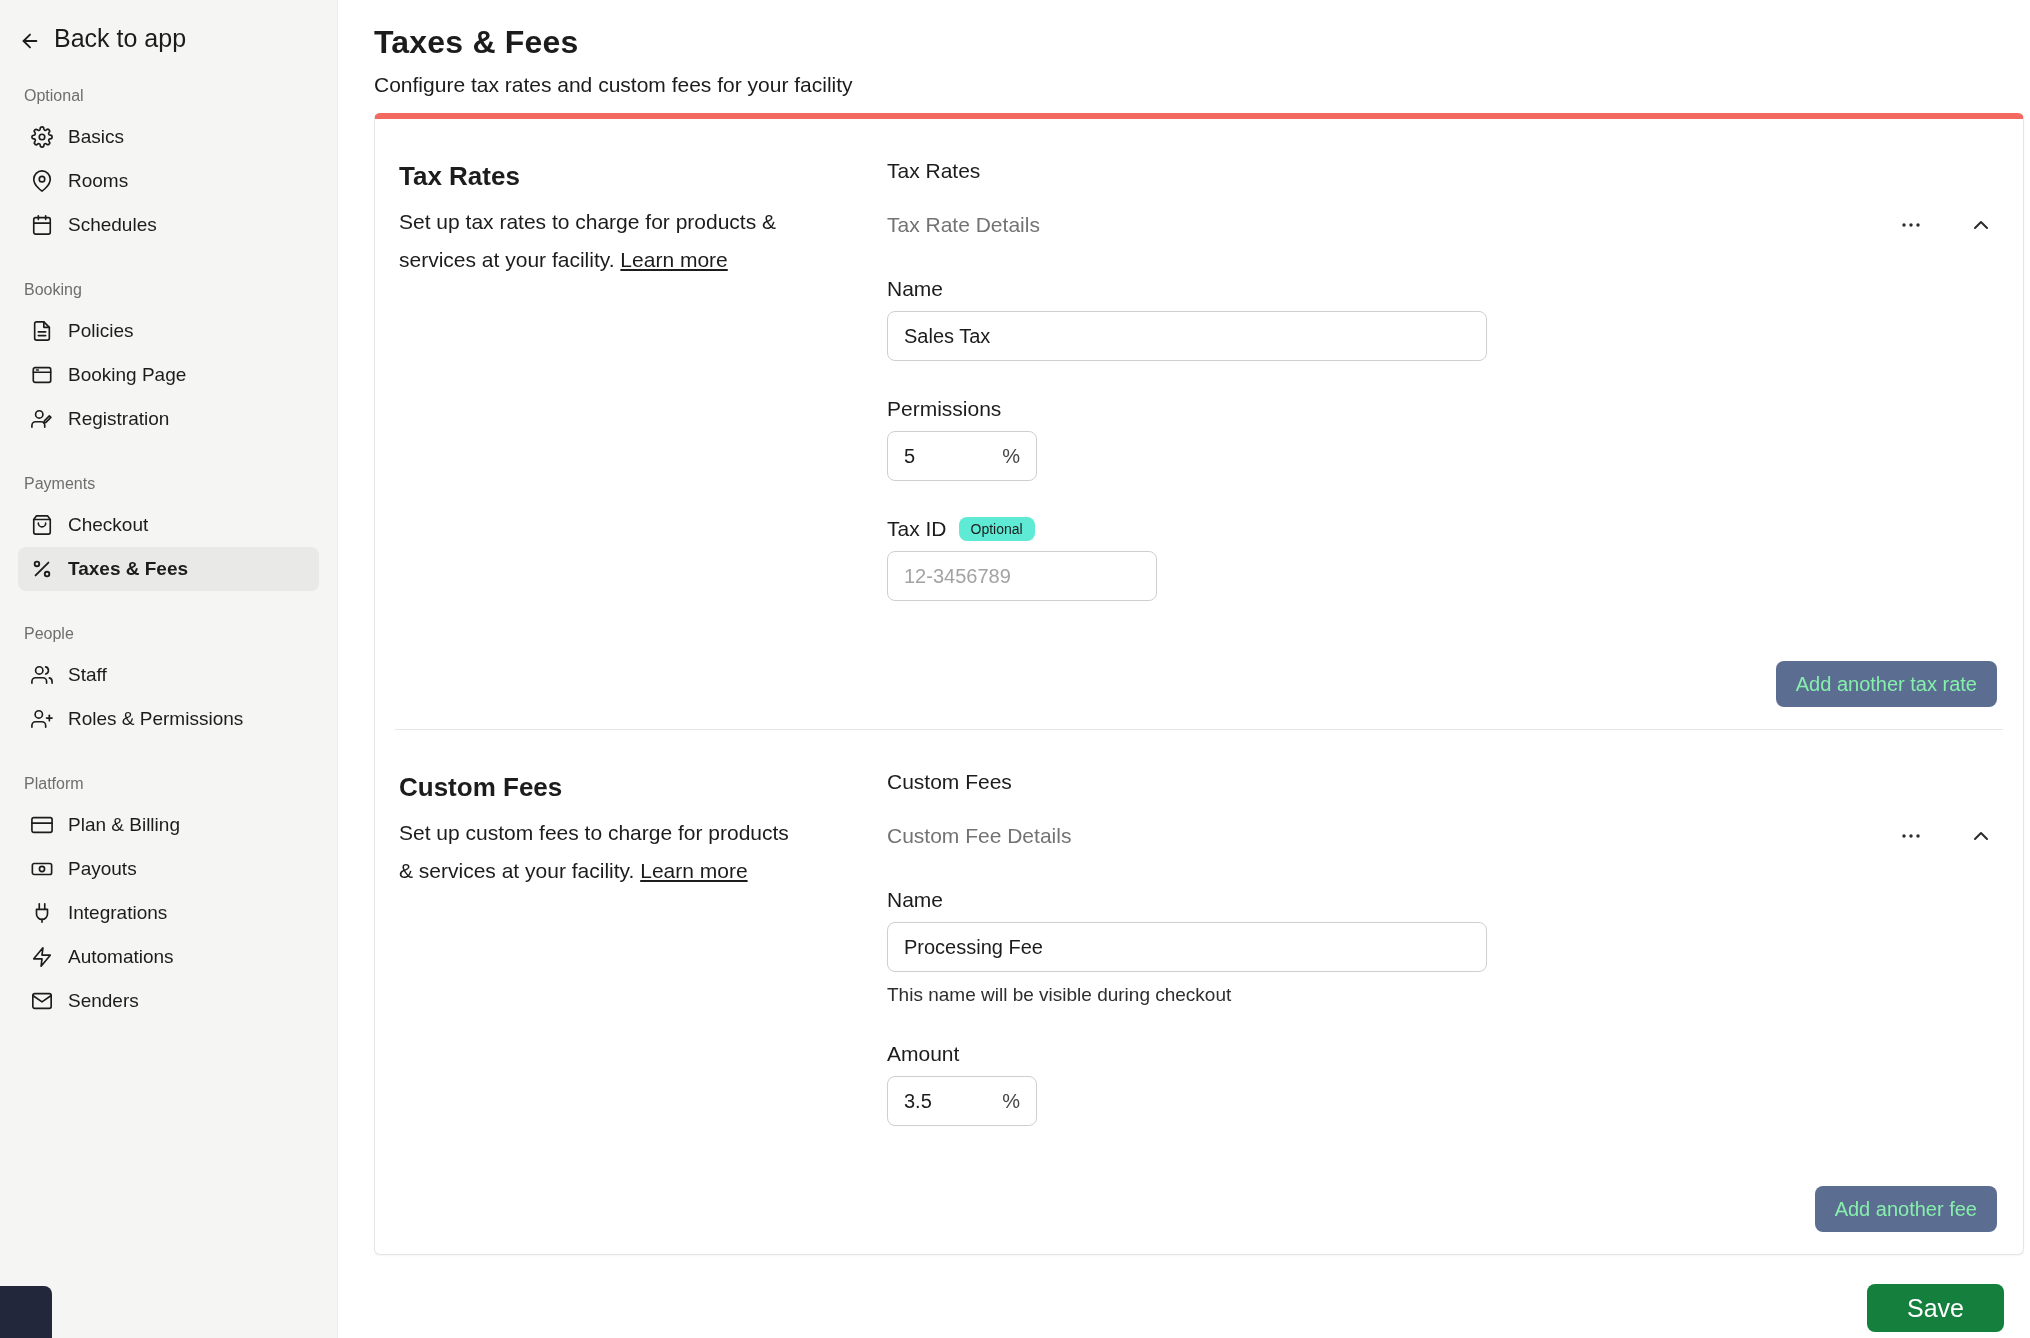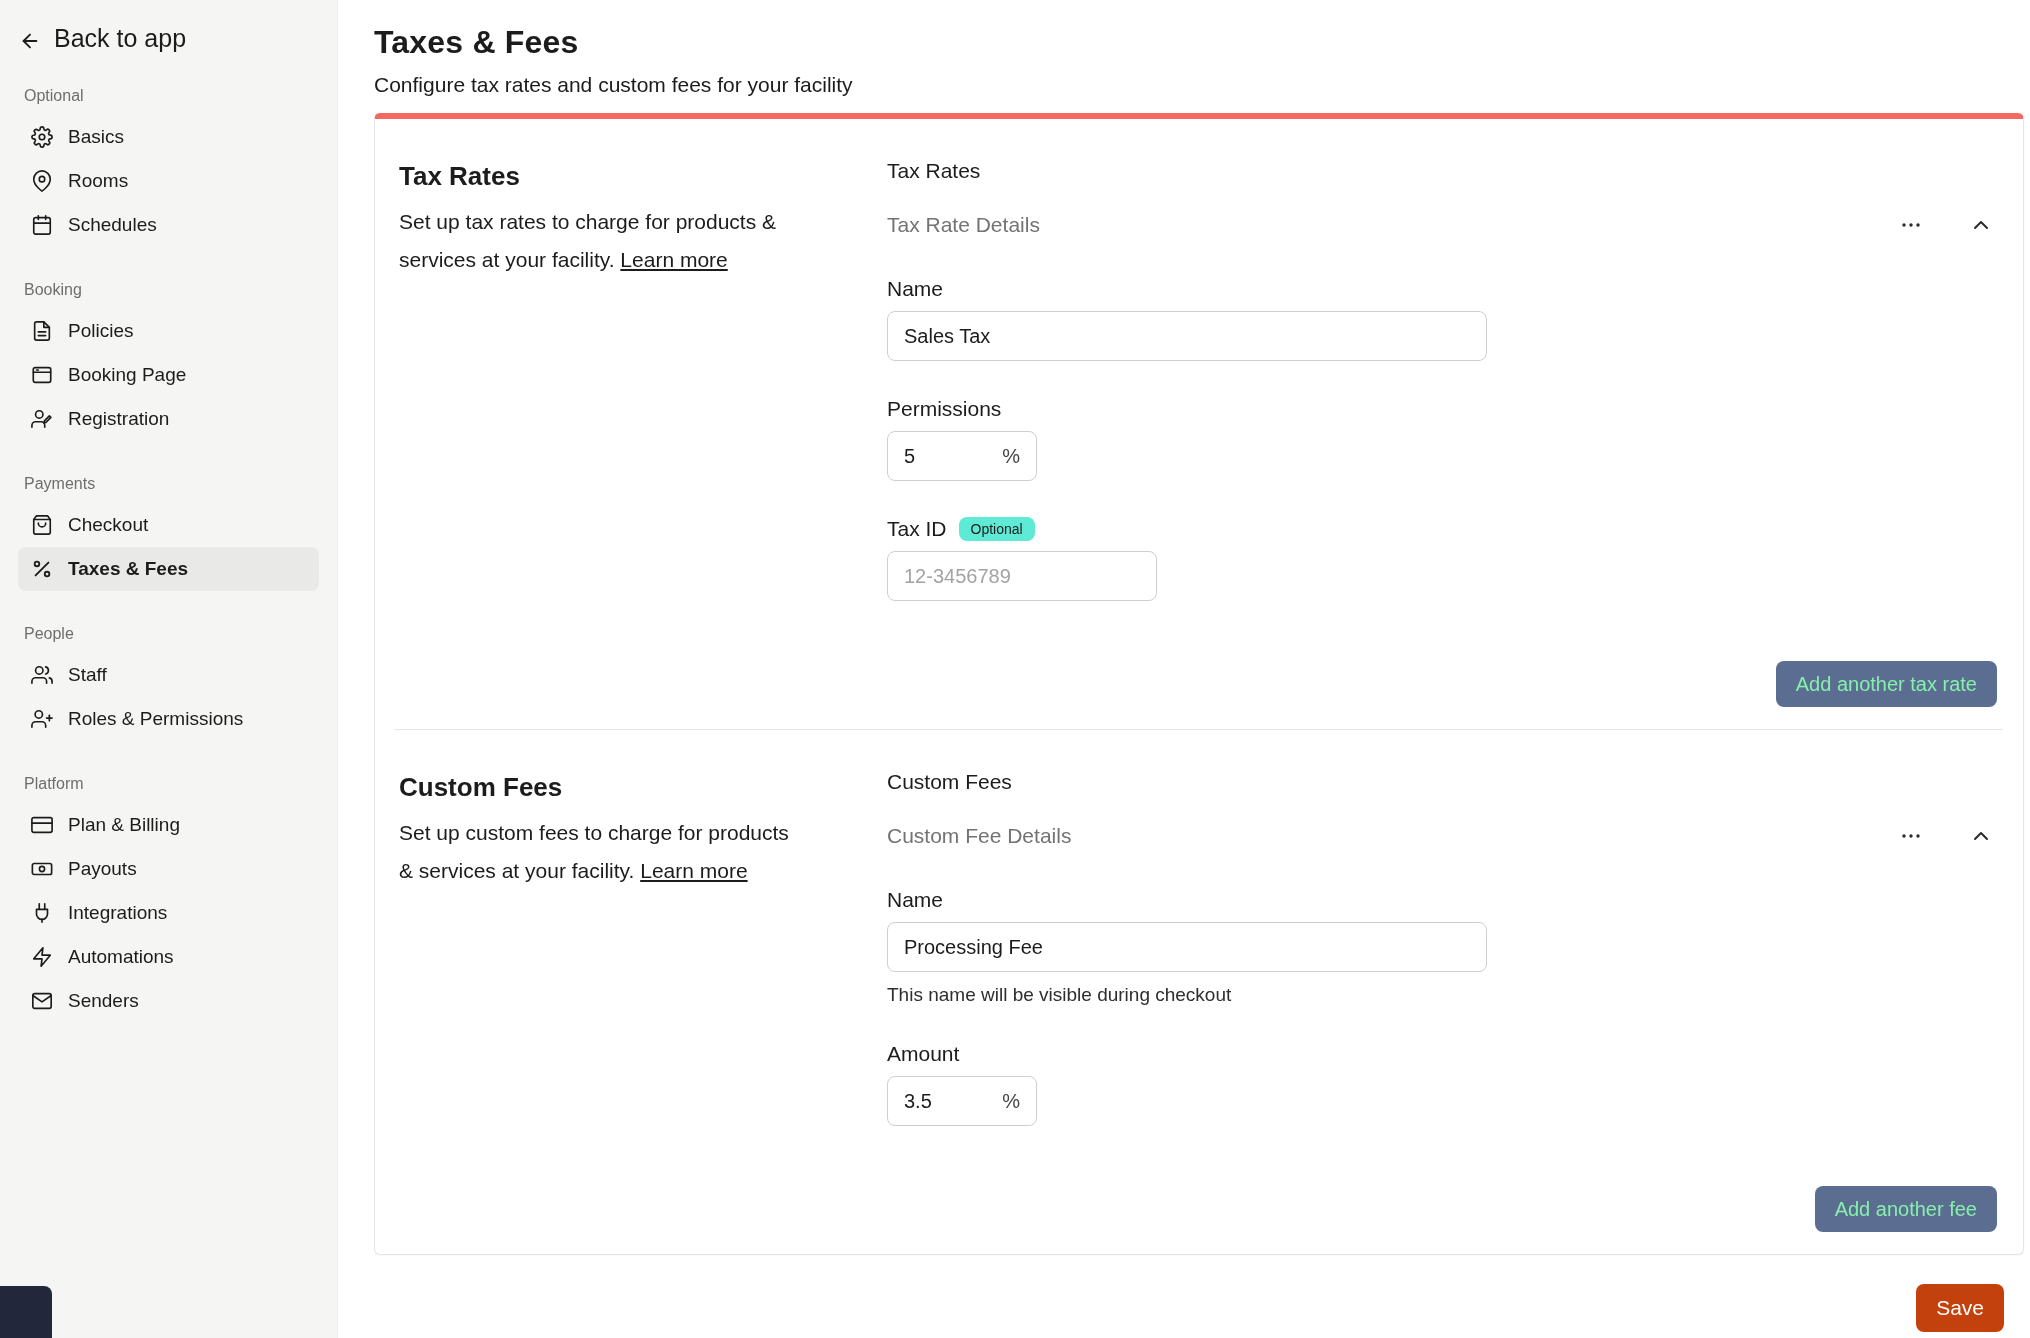--- a/index.html
+++ b/index.html
@@ -82,22 +82,22 @@
   .btn-row { display:flex; justify-content:flex-end; margin-top:60px; }
   .btn-slate {
     background:#5b6e91; color:#86efac; border:none; border-radius:8px;
     height:46px; padding:0 20px; font-size:20px; cursor:pointer;
     font-family:"Liberation Sans", sans-serif;
   }
   .divider { height:1px; background:#e7e7e7; margin:0 20px; }
 
   .save-btn {
     position:absolute; right:26px; bottom:6px;
-    background:#c2410c; color:#fff; border:none; border-radius:8px;
-    height:48px; padding:0 20px; font-size:21px; cursor:pointer;
+    background:#15803d; color:#fff; border:none; border-radius:8px;
+    height:48px; padding:0 40px; font-size:25px; cursor:pointer;
     font-family:"Liberation Sans", sans-serif;
   }
 
   .chat-widget {
     position:absolute; left:0; bottom:0; width:52px; height:52px;
     background:#23273b; border-radius:0 8px 0 0; cursor:pointer;
   }
 </style>
 </head>
 <body>

